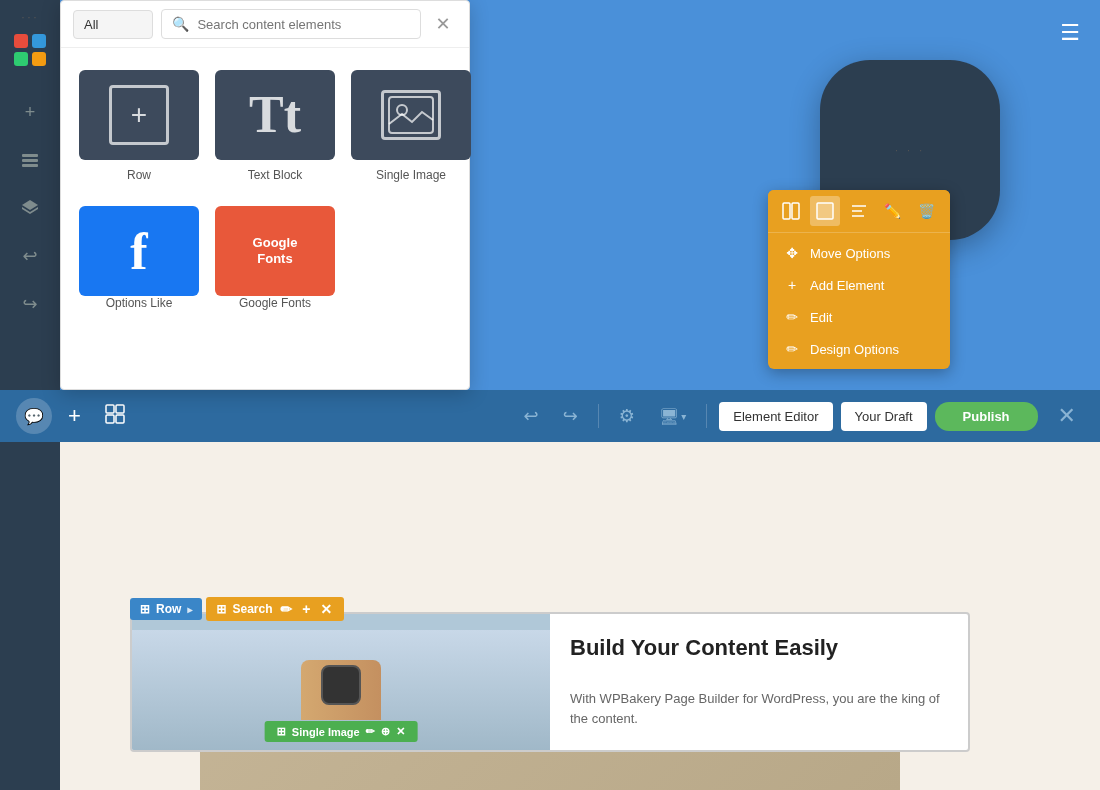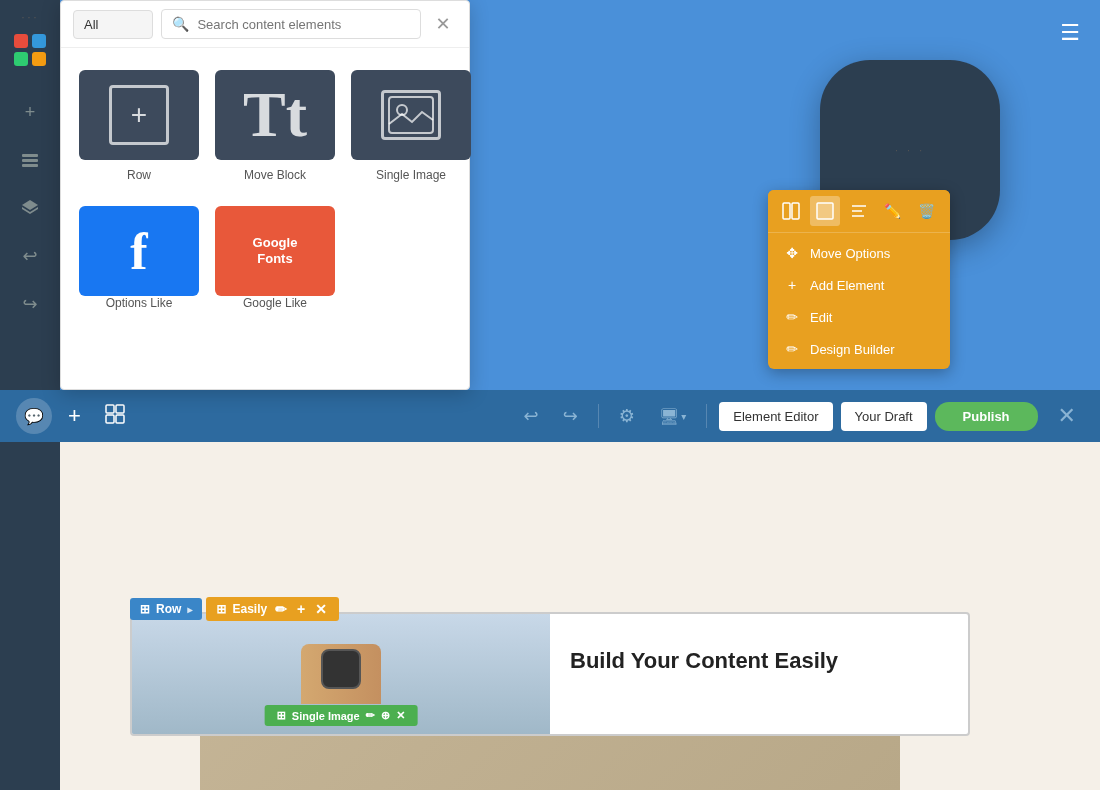--- a/index.html
+++ b/index.html
@@ -138,21 +138,21 @@
       position: relative;
     }
     .icon-row::after {
       content: '+';
       font-size: 28px;
       color: rgba(255,255,255,0.8);
     }
 
     
     .icon-text {
-      font-size: 64px;
+      font-size: 52px;
       font-weight: bold;
       color: rgba(255,255,255,0.8);
       font-family: serif;
       line-height: 1;
     }
 
     
     .icon-image {
       width: 60px; height: 50px;
       border: 3px solid rgba(255,255,255,0.7);
@@ -581,21 +581,21 @@
       <div class="element-icon">
         <div class="icon-row"></div>
       </div>
       <span class="element-label">Row</span>
     </div>
 
     <div class="element-item">
       <div class="element-icon">
         <span class="icon-text">Tt</span>
       </div>
-      <span class="element-label">Move Block</span>
+      <span class="element-label">Text Block</span>
     </div>
 
     <div class="element-item">
       <div class="element-icon">
         <div class="icon-image">
           <svg width="46" height="38" viewBox="0 0 46 38" fill="none">
             <rect x="1" y="1" width="44" height="36" rx="3" stroke="rgba(255,255,255,0.7)" stroke-width="2"></rect>
             <circle cx="14" cy="14" r="5" stroke="rgba(255,255,255,0.7)" stroke-width="2"></circle>
             <polyline points="1,28 14,18 24,26 34,16 45,24" stroke="rgba(255,255,255,0.7)" stroke-width="2" fill="none"></polyline>
           </svg>
@@ -610,21 +610,21 @@
       <span class="element-label">Options Like</span>
     </div>
 
     <div class="element-item">
       <div class="icon-google-fonts">
         <div class="gf-text">
           <span>Google</span><br>
           <span>Fonts</span>
         </div>
       </div>
-      <span class="element-label">Google Like</span>
+      <span class="element-label">Google Fonts</span>
     </div>
   </div>
 </div>
 
 <div class="main-canvas">
   <div class="canvas-header">
     <div style="color:#fff;font-size:32px;">∞</div>
     <div style="color:#fff;font-size:22px;cursor:pointer;">☰</div>
   </div>
 
@@ -665,21 +665,21 @@
       <div class="context-item">
         <span class="ctx-item-icon">+</span>
         <span>Add Element</span>
       </div>
       <div class="context-item">
         <span class="ctx-item-icon">✏</span>
         <span>Edit</span>
       </div>
       <div class="context-item">
         <span class="ctx-item-icon">✏</span>
-        <span>Design Builder</span>
+        <span>Design Options</span>
       </div>
     </div>
   </div>
 </div>
 
 <div class="bottom-toolbar">
   <div class="toolbar-chat">💬</div>
   <div class="toolbar-add">+</div>
   <div class="toolbar-grid">
     <svg width="20" height="20" viewBox="0 0 20 20" fill="none">
@@ -711,21 +711,21 @@
   </div>
 
   <div class="row-indicator">
     <div class="row-badge">
       <span>⊞</span>
       <span>Row</span>
       <span class="badge-arrow">▸</span>
     </div>
     <div class="column-badge">
       <span>⊞</span>
-      <span>Easily</span>
+      <span>Search</span>
       <span class="badge-icon">✏</span>
       <span class="badge-icon">+</span>
       <span class="badge-icon">✕</span>
     </div>
   </div>
 
   <div class="content-block">
     <div class="content-image-area">
       <div class="watch-image">
         <div style="position:relative;">
@@ -737,15 +737,16 @@
       <div class="image-overlay-bar">
         <span>⊞</span>
         <span>Single Image</span>
         <span style="cursor:pointer;">✏</span>
         <span style="cursor:pointer;">⊕</span>
         <span style="cursor:pointer;">✕</span>
       </div>
     </div>
     <div class="content-text-area">
       <div class="content-title">Build Your Content Easily</div>
+      <div class="content-desc">With WPBakery Page Builder for WordPress, you are the king of the content.</div>
     </div>
   </div>
 </div>
 
 </body></html>

